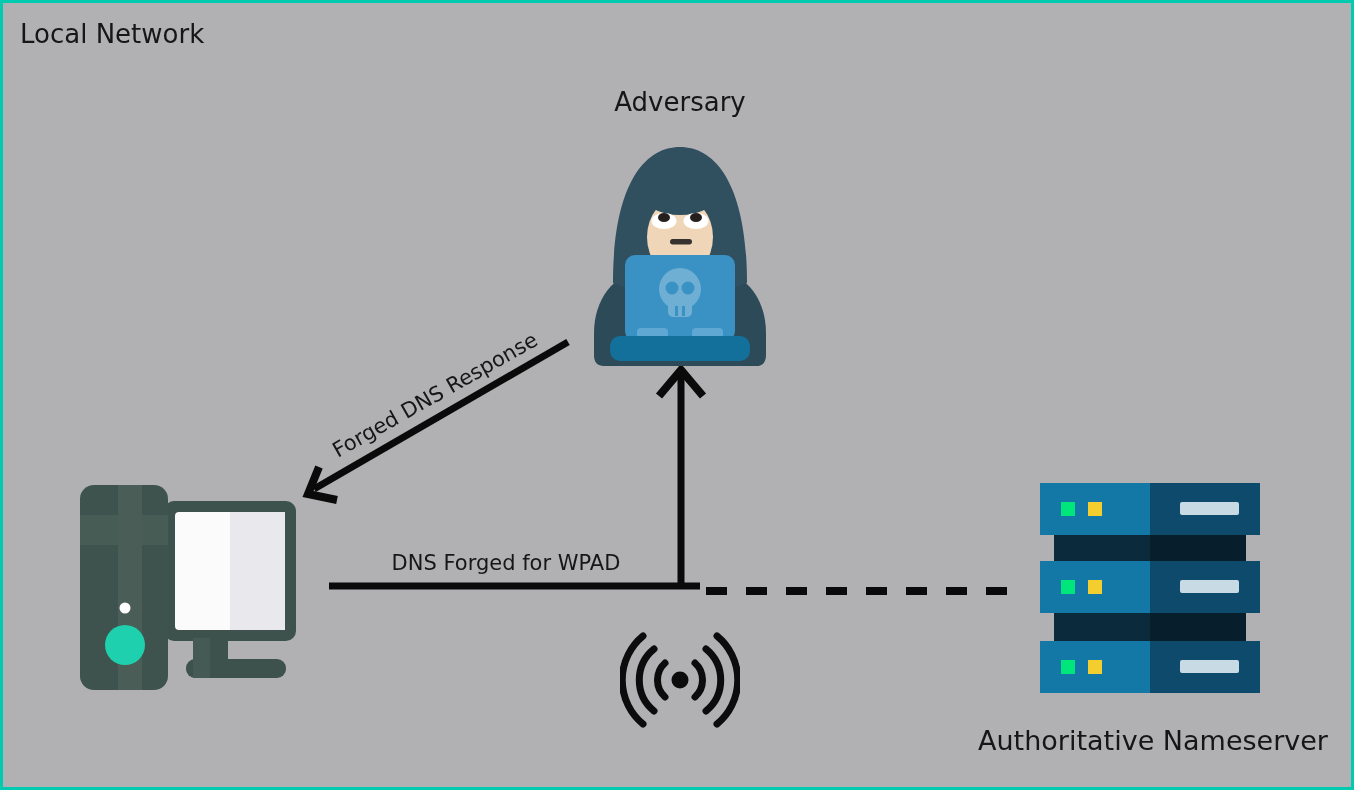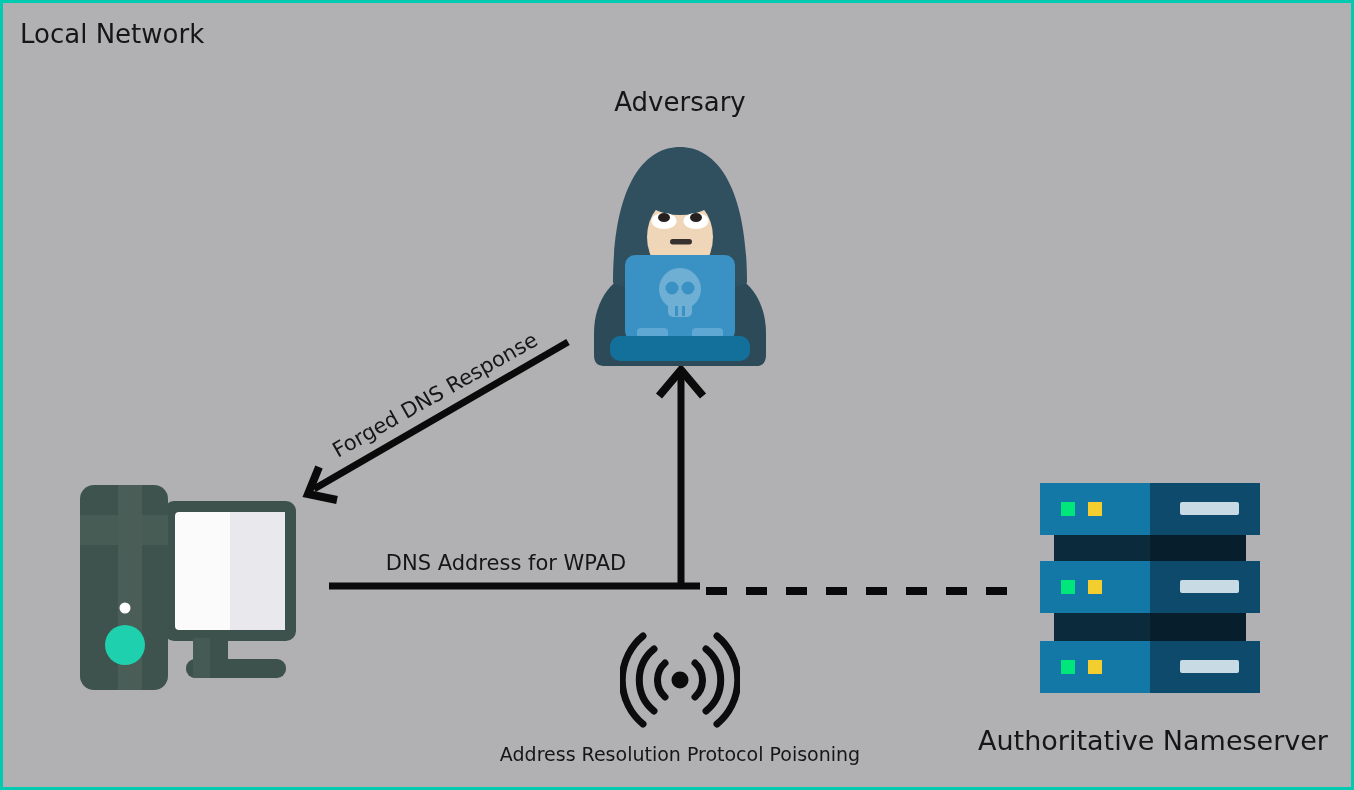--- a/index.html
+++ b/index.html
@@ -48,25 +48,24 @@
 
 <div id="canvas">
 
   <div class="label" id="local-network-label">Local Network</div>
 
   <div class="label centered" id="adversary-label">Adversary</div>
 
 
   <div class="label centered" id="nameserver-label">Authoritative Nameserver</div>
 
-  <div class="label centered" id="dns-request-label">DNS Address for WPAD</div>
+  <div class="label centered" id="dns-request-label">DNS Forged for WPAD</div>
 
   <div class="label" id="forged-dns-label">Forged DNS Response</div>
 
-  <div class="label centered" id="arp-label">Address Resolution Protocol Poisoning</div>
 
   <svg id="edges-layer" class="abs" width="1354" height="790" viewBox="0 0 1354 790">
 
     <g>
       <line x1="565" y1="339" x2="311" y2="486" stroke="#0a0a0a" stroke-width="7"></line>
       <polyline points="316,464 305,491 334,497" fill="none" stroke="#0a0a0a" stroke-width="8"></polyline>
     </g>
 
     <g>
       <line x1="326" y1="583" x2="697" y2="583" stroke="#0a0a0a" stroke-width="7"></line>

